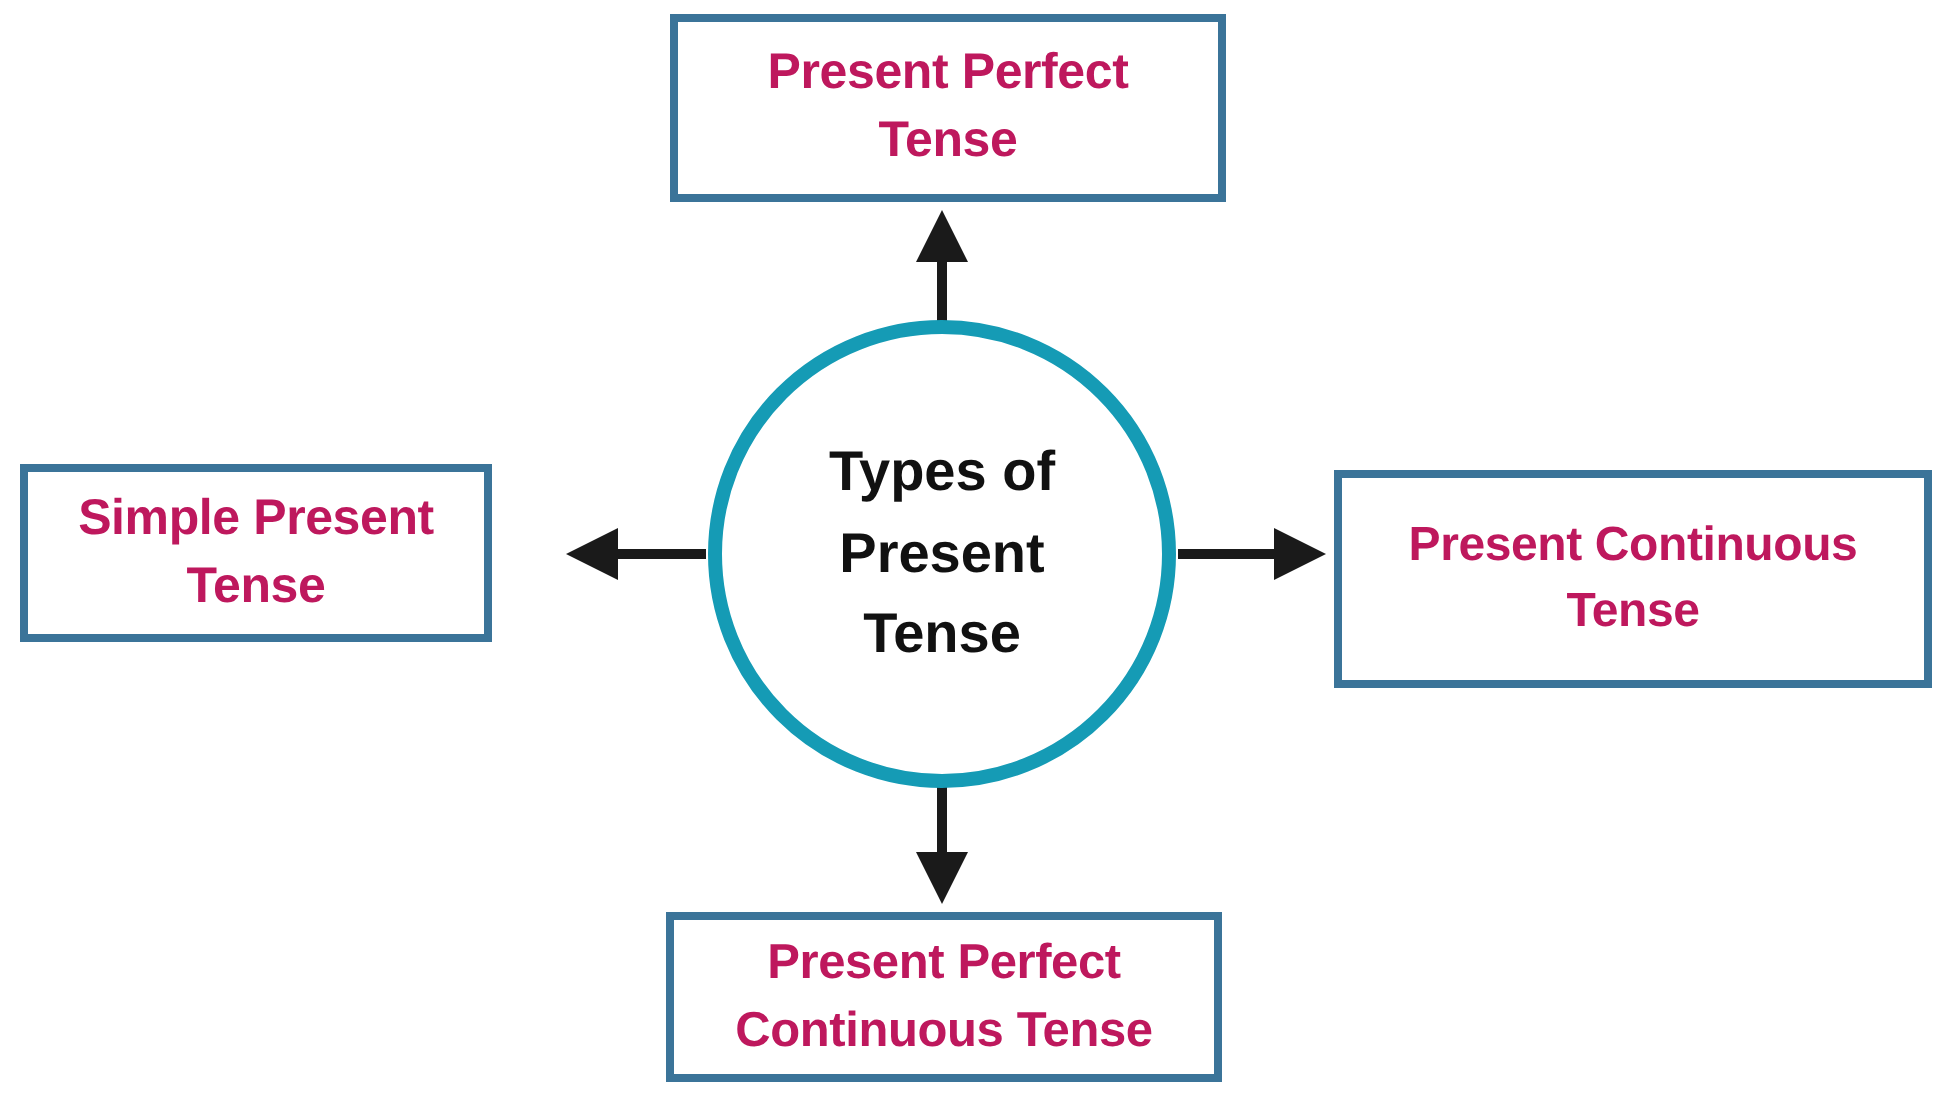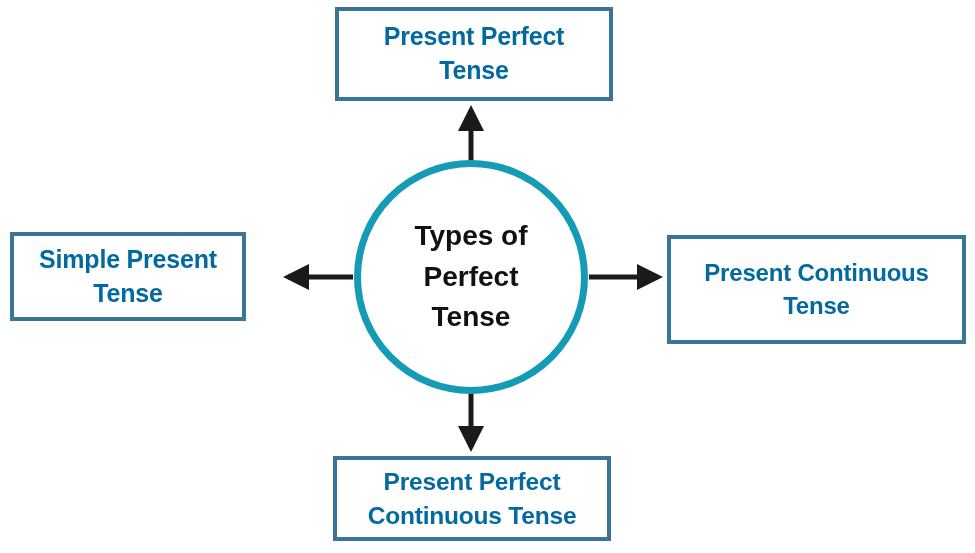--- a/index.html
+++ b/index.html
@@ -33,21 +33,21 @@
     align-items: center;
     justify-content: center;
     text-align: center;
     z-index: 3;
   }
   .node-label {
     font-family: "Liberation Sans", sans-serif;
     font-weight: bold;
     font-size: 25px;
     line-height: 1.35;
-    color: #0369a1;
+    color: #be185d;
     letter-spacing: -0.2px;
     padding: 0 8px;
     white-space: pre-line;
   }
   #box-top    { left: 335px; top: 7px;   width: 278px; height: 94px;  }
   #box-left   { left: 10px;  top: 232px; width: 236px; height: 89px;  }
   #box-right  { left: 667px; top: 235px; width: 299px; height: 109px;  }
   #box-bottom { left: 333px; top: 456px; width: 278px; height: 85px;  }
 
   #box-right .node-label { font-size: 24px; }
@@ -114,17 +114,17 @@
 Continuous Tense</span>
   </div>
 
   <div class="node-box" id="box-left">
     <span class="node-label">Simple Present
 Tense</span>
   </div>
 
   <div class="center-node">
     <span class="center-label">Types of
-Perfect
+Present
 Tense</span>
   </div>
 
 </div>
 
 </body></html>

